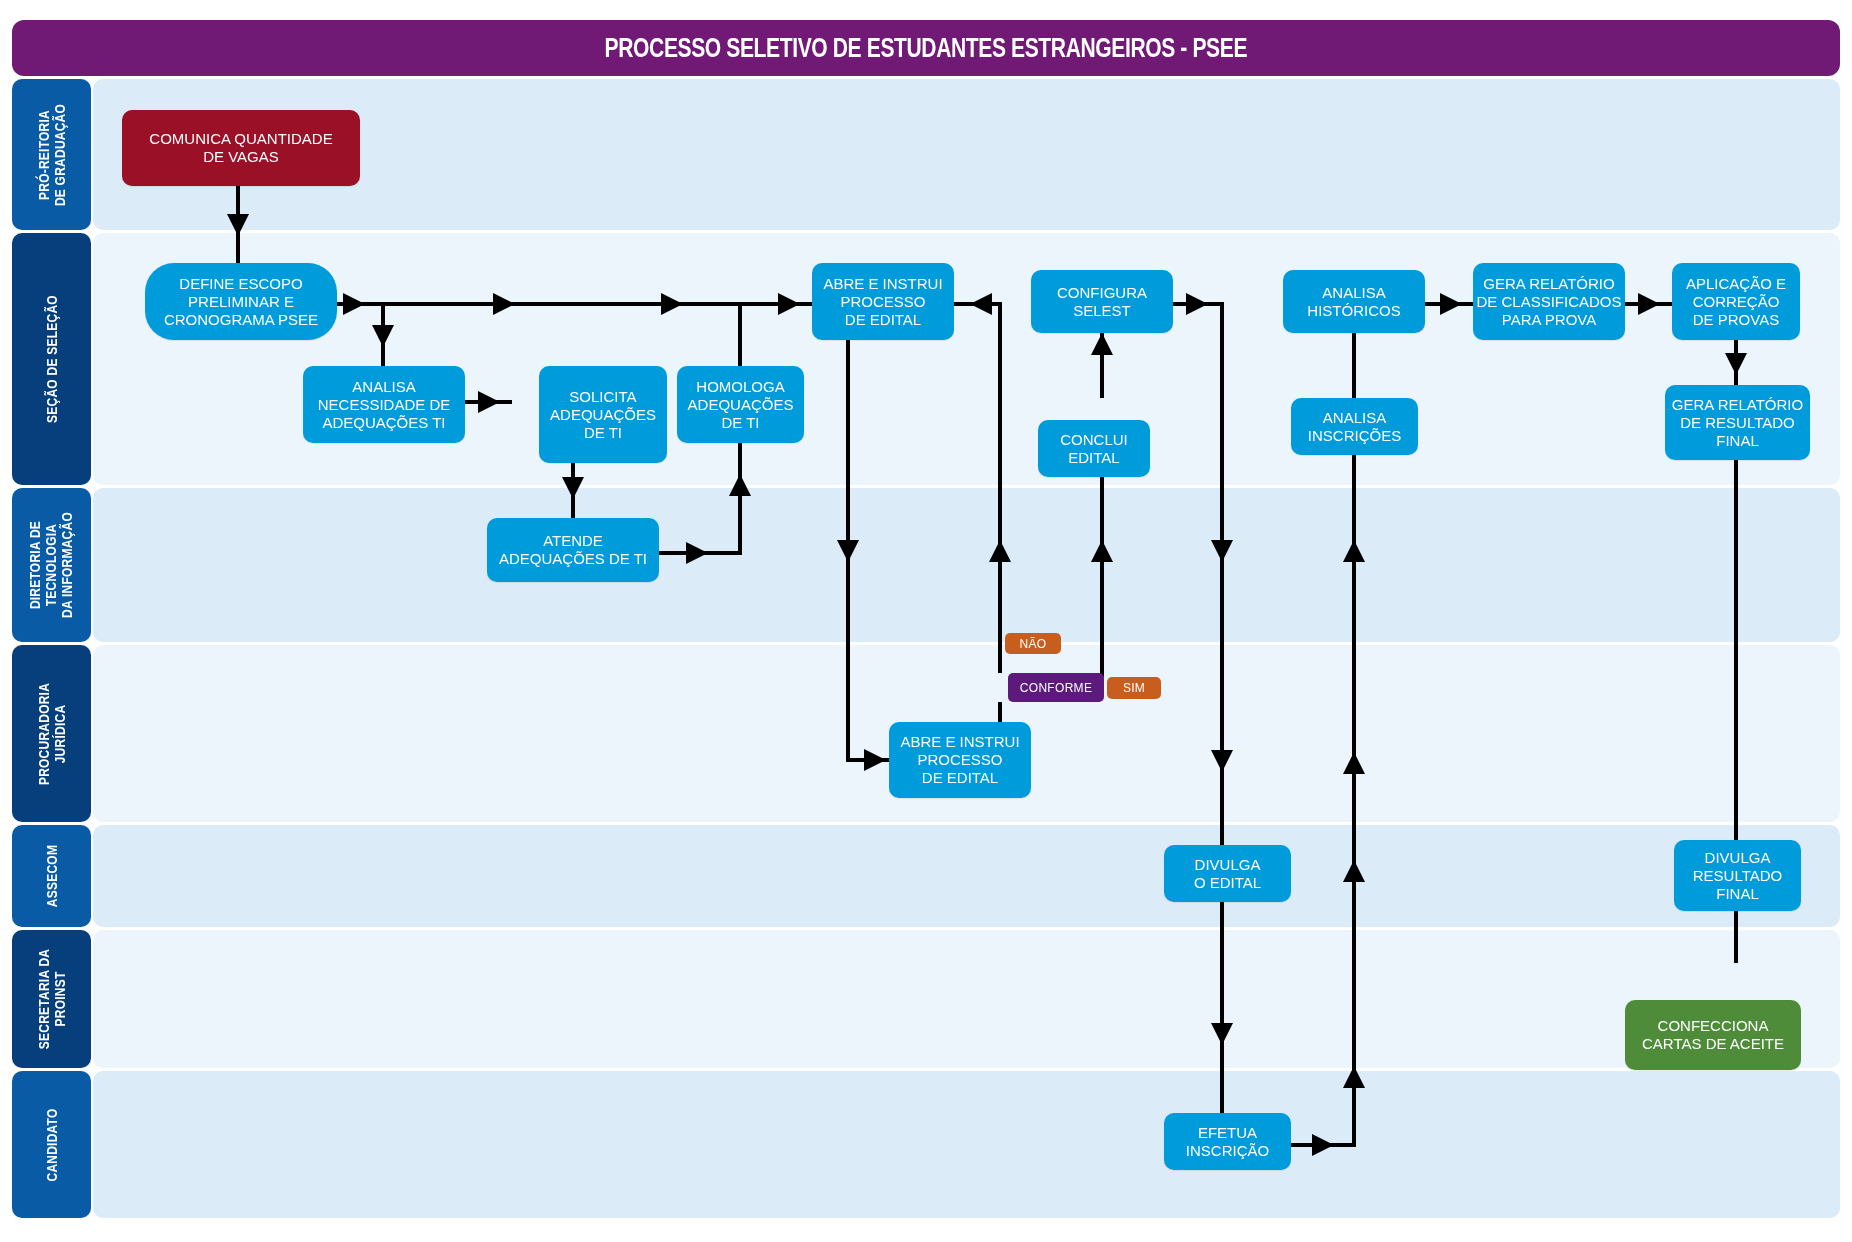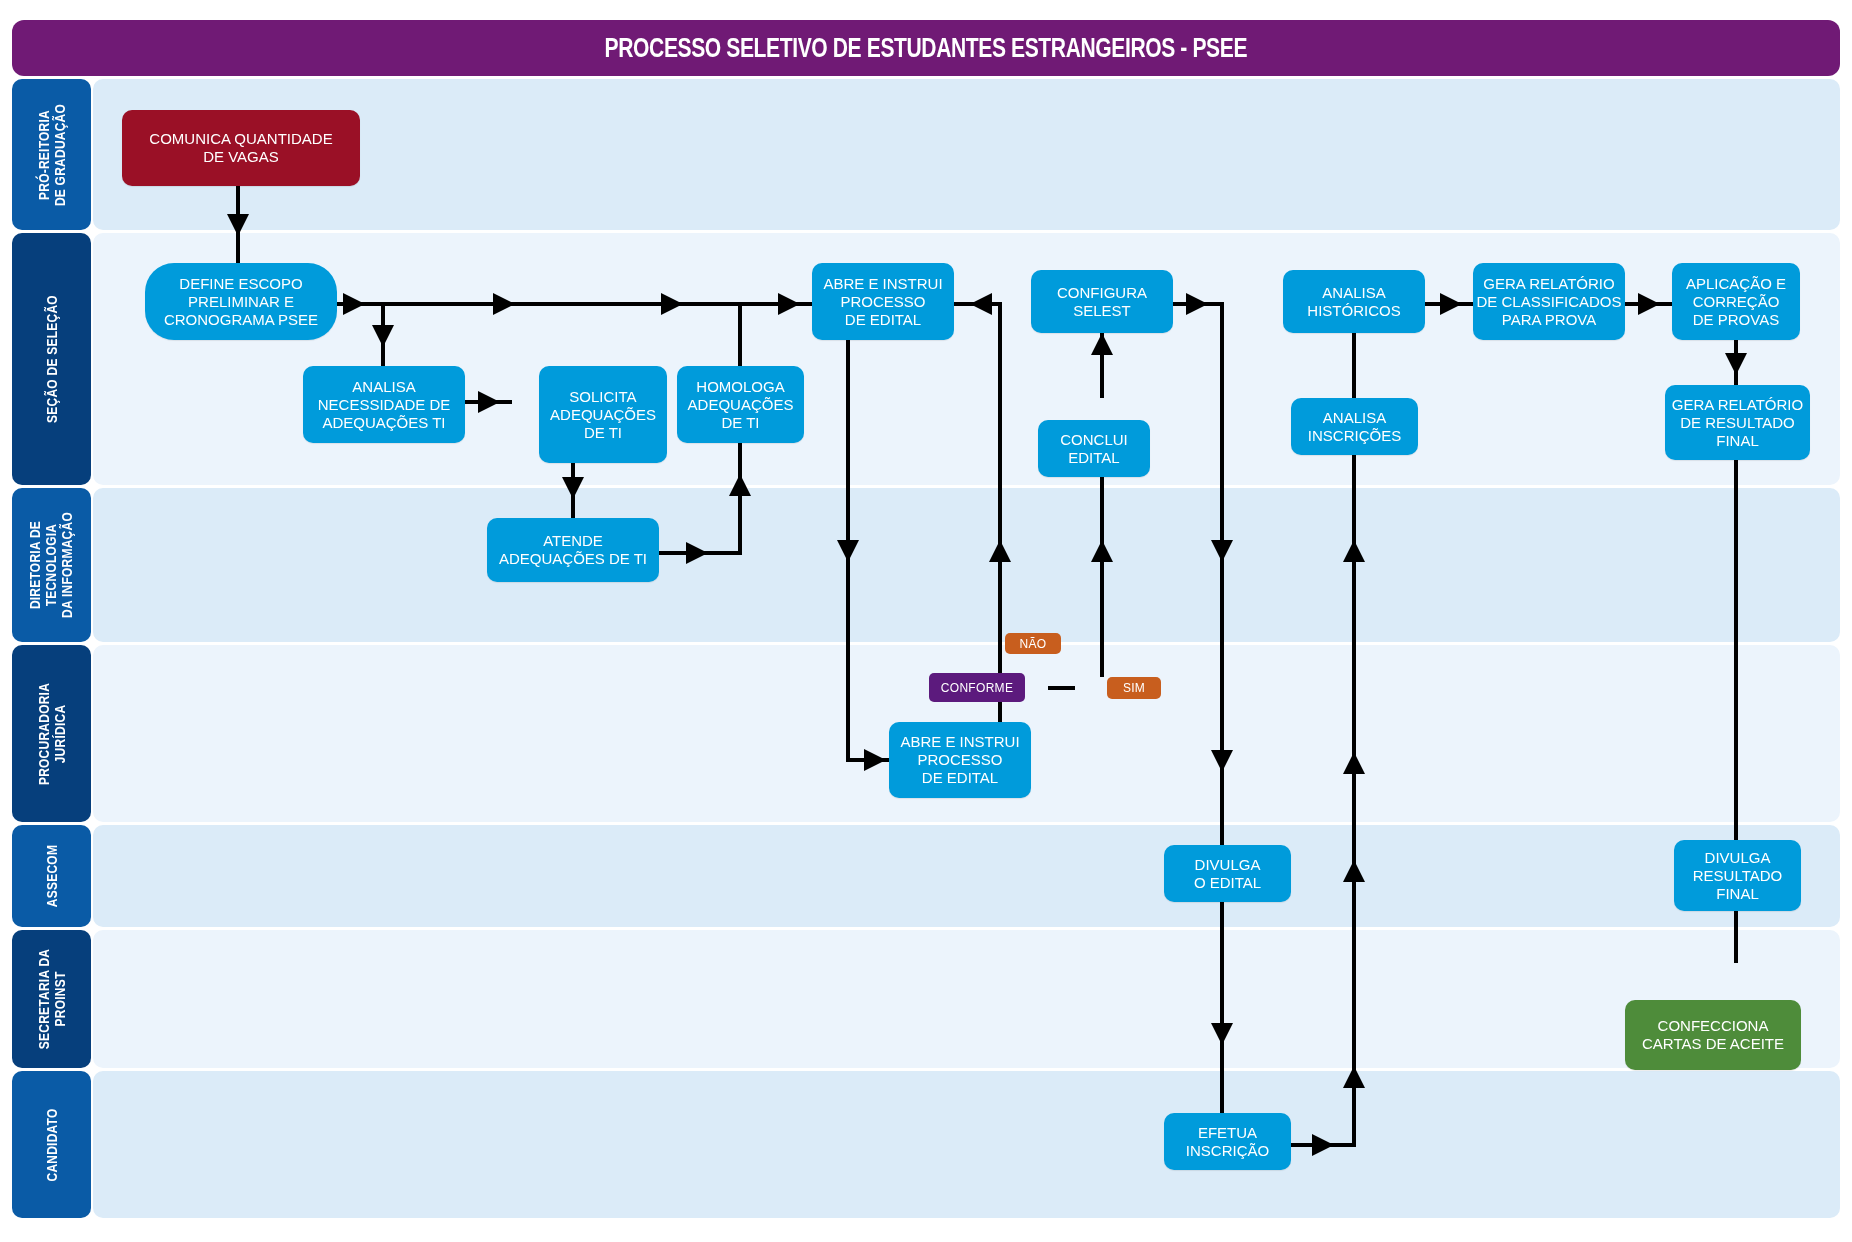--- a/index.html
+++ b/index.html
@@ -235,18 +235,18 @@
 CARTAS DE ACEITE</span>
 </div>
 <div class="box task" style="left:1164px;top:1113px;width:127px;height:57px;">
   <span>EFETUA
 INSCRIÇÃO</span>
 </div>
 
 <div class="tag branch" style="left:973px;top:633px;width:56px;height:21px;">
   <span>NÃO</span>
 </div>
-<div class="tag decision" style="left:897px;top:673px;width:96px;height:29px;">
+<div class="tag decision" style="left:976px;top:673px;width:96px;height:29px;">
   <span>CONFORME</span>
 </div>
 <div class="tag branch" style="left:1075px;top:677px;width:54px;height:22px;">
   <span>SIM</span>
 </div>
 
 </body></html>

